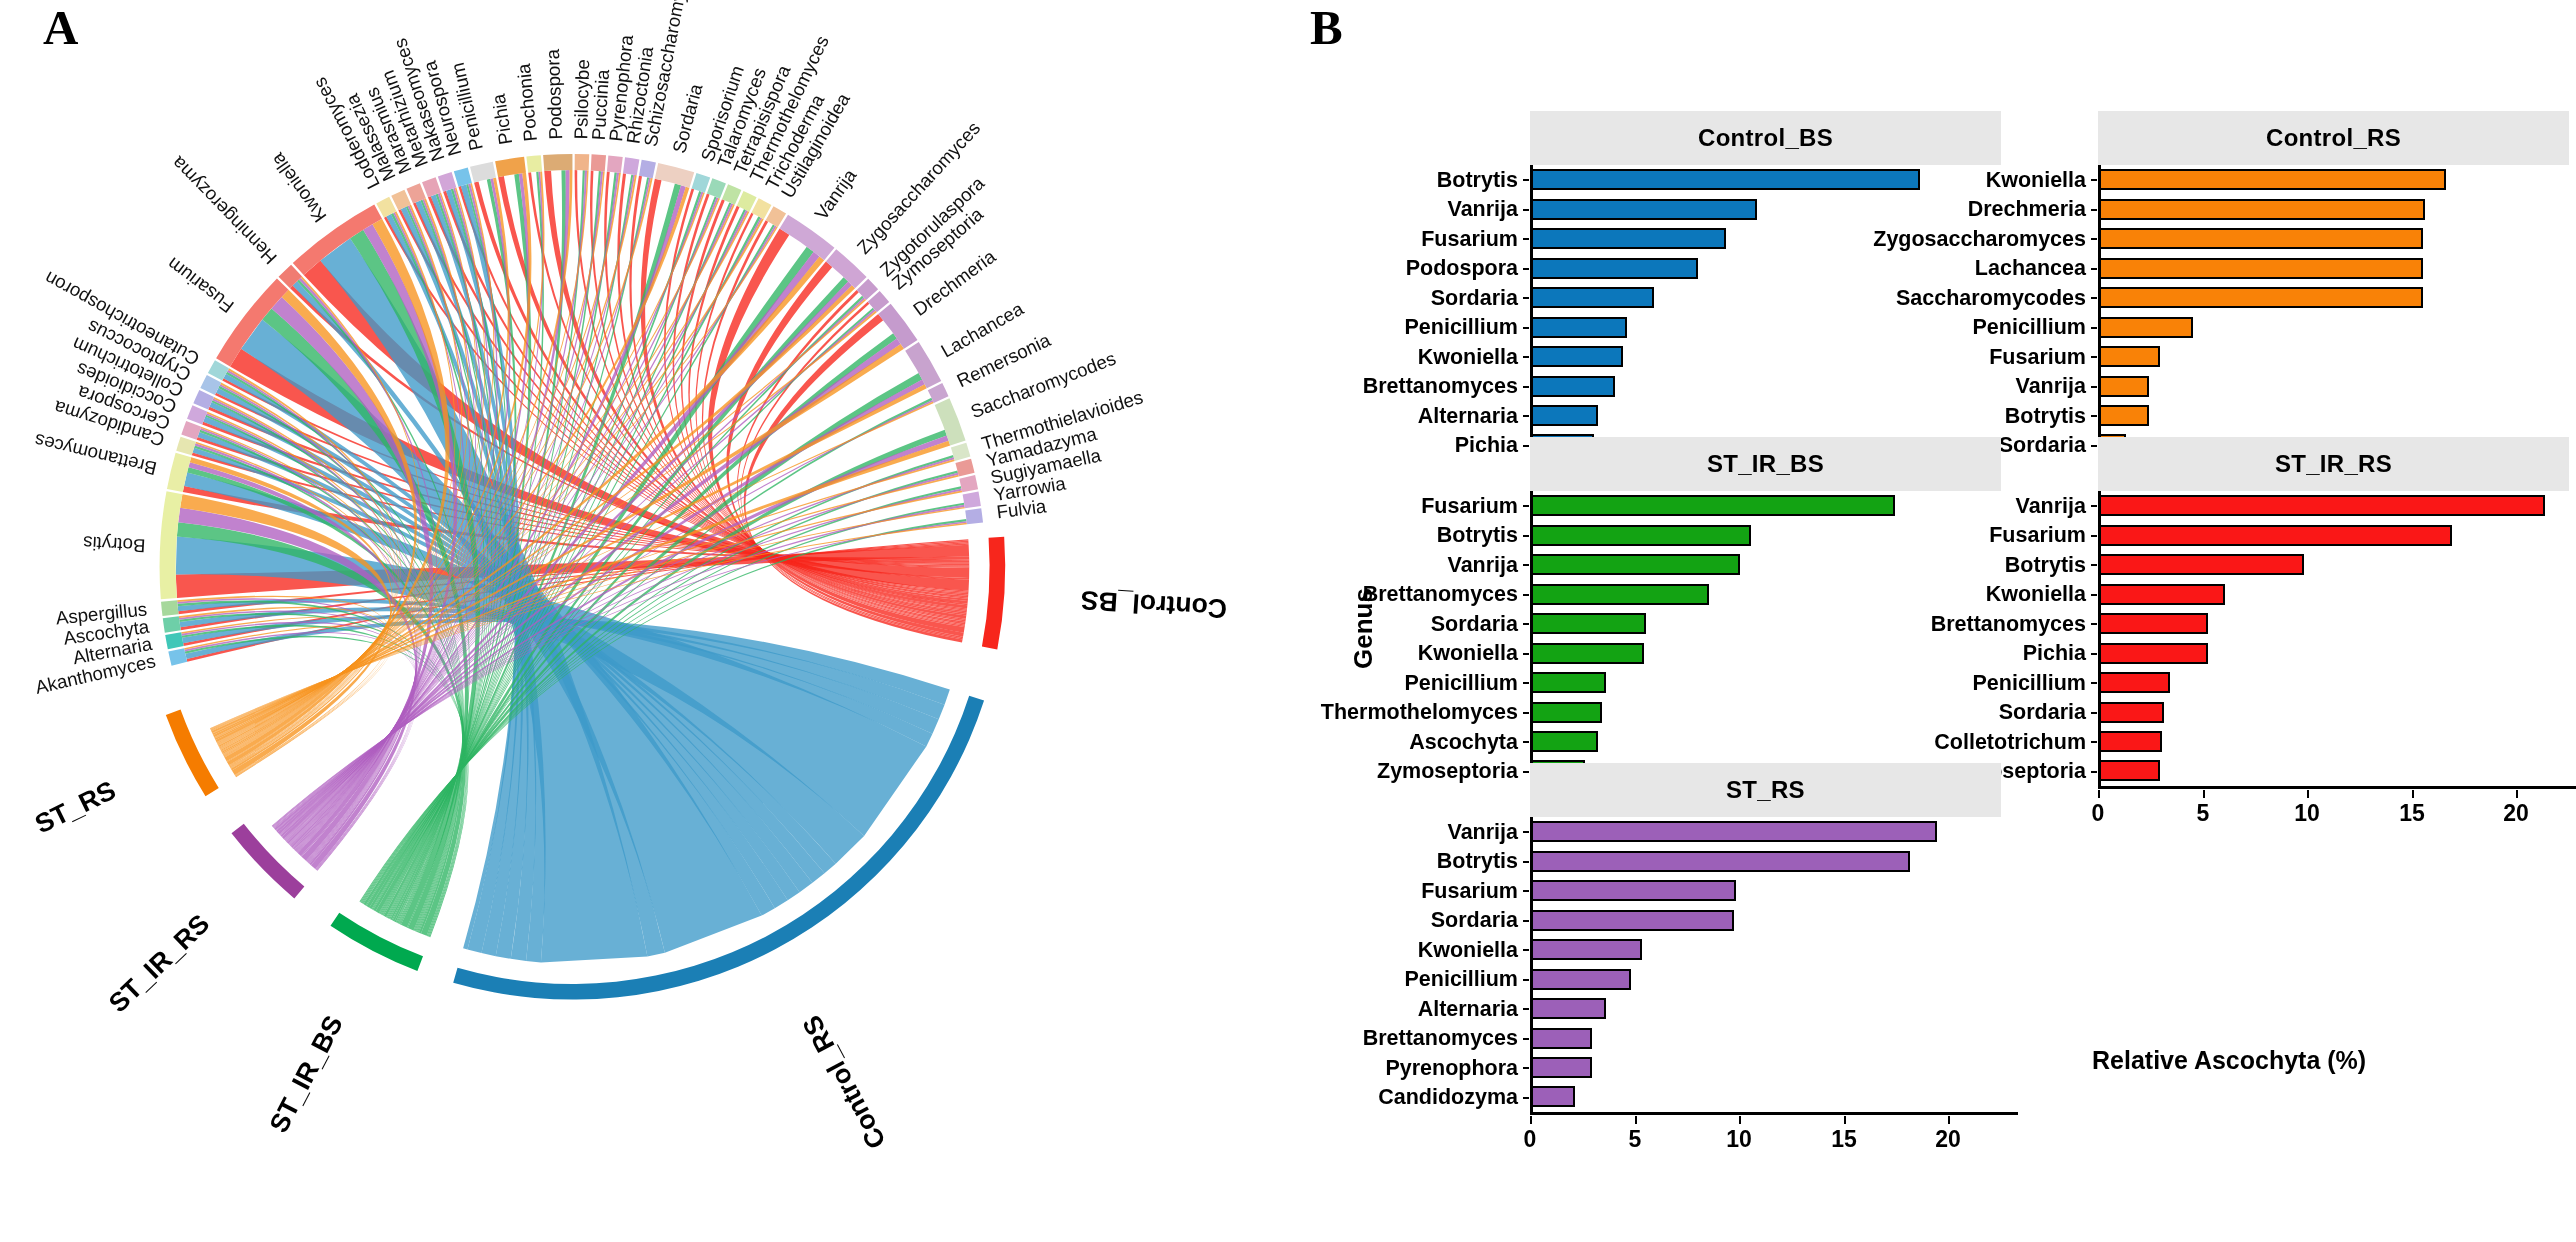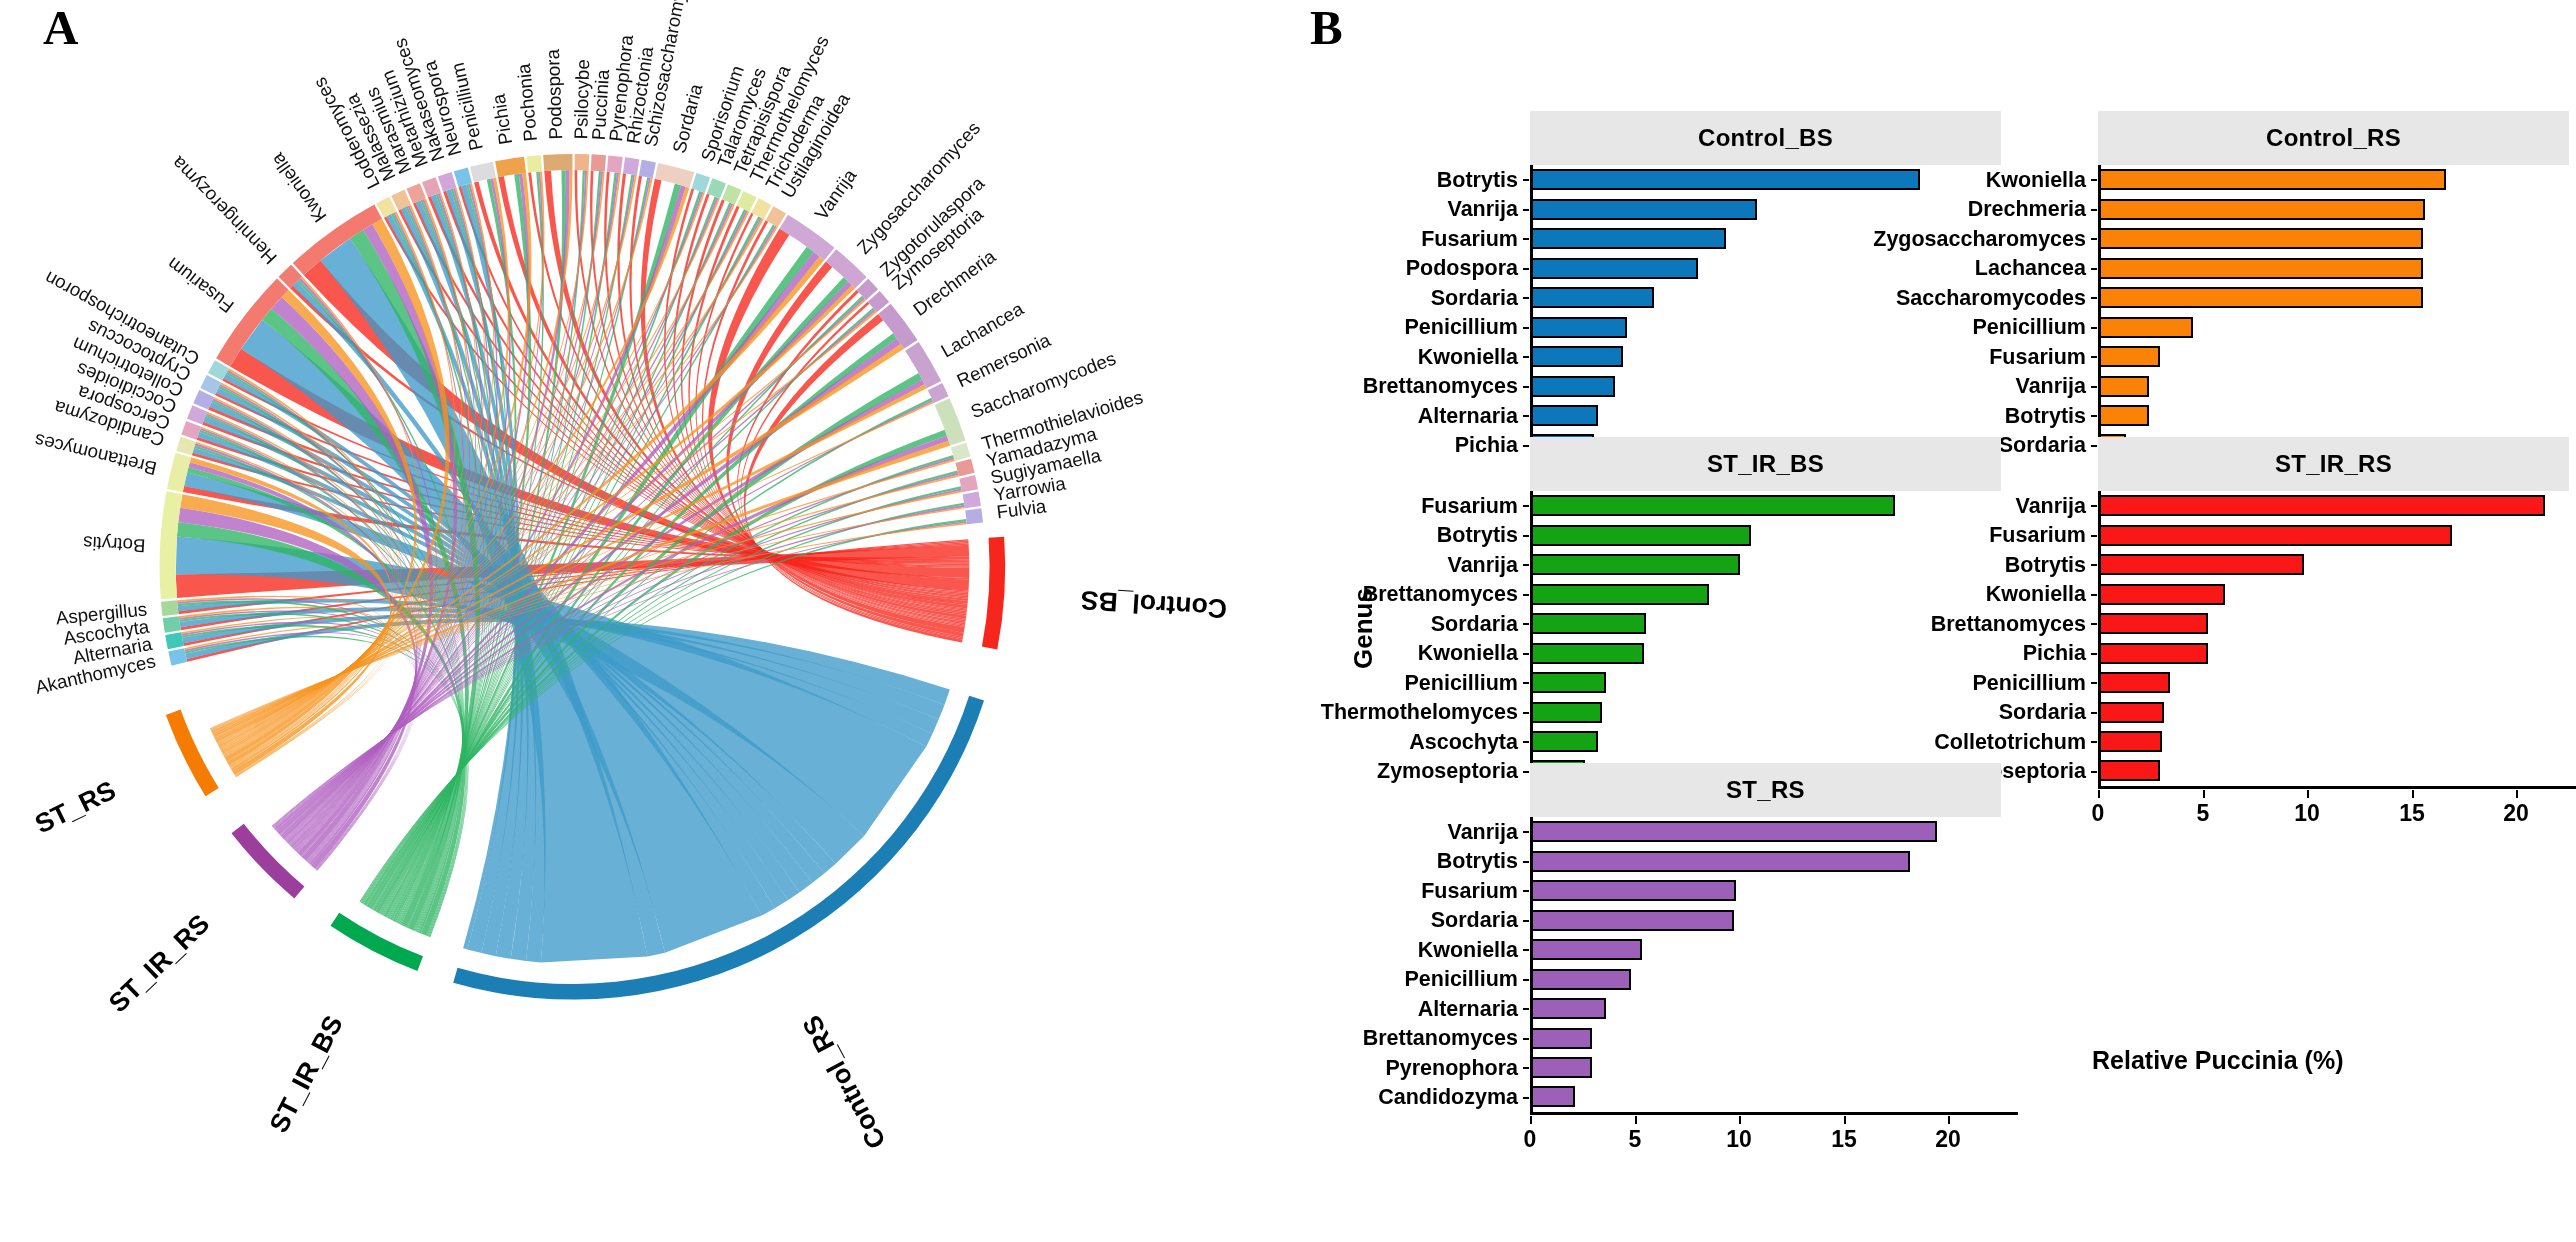--- a/index.html
+++ b/index.html
@@ -597,15 +597,15 @@
         <div class="xtick-mark" style="left: 209px; top: 353px;"></div>
         <div class="xtick-label" style="left: 209px; top: 363px;">10</div>
         <div class="xtick-mark" style="left: 314px; top: 353px;"></div>
         <div class="xtick-label" style="left: 314px; top: 363px;">15</div>
         <div class="xtick-mark" style="left: 418px; top: 353px;"></div>
         <div class="xtick-label" style="left: 418px; top: 363px;">20</div>
       </div>
     </div>
 
   <div class="yaxis-title" id="y-title" style="left: 67px; top: 669px;">Genus</div>
-  <div class="xaxis-title" id="x-title" style="left: 811px; top: 1046px;">Relative Puccinia (%)</div>
+  <div class="xaxis-title" id="x-title" style="left: 811px; top: 1046px;">Relative Ascochyta (%)</div>
 </div>
 
 
 </body></html>

